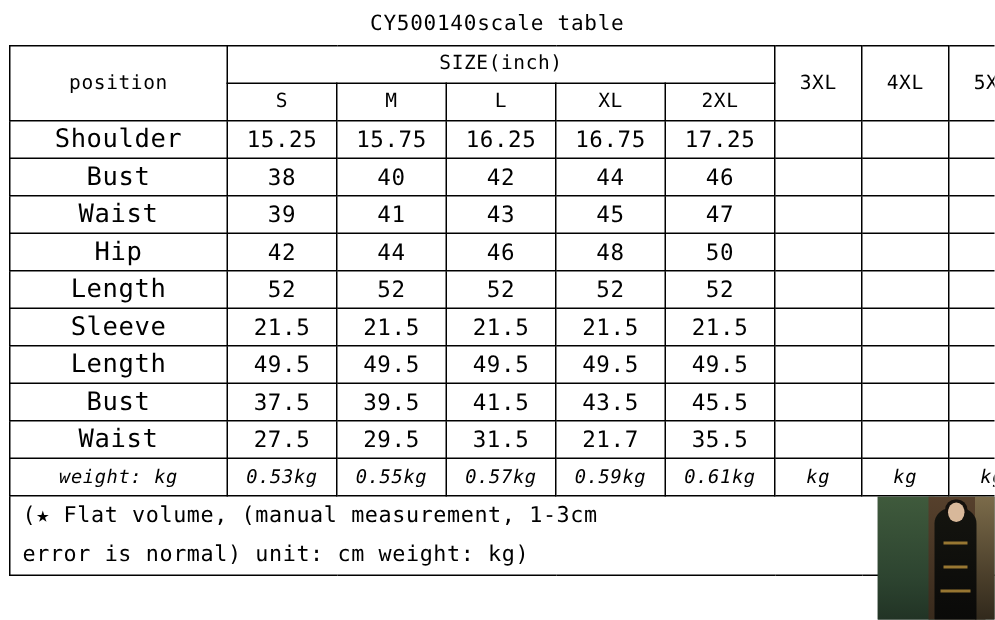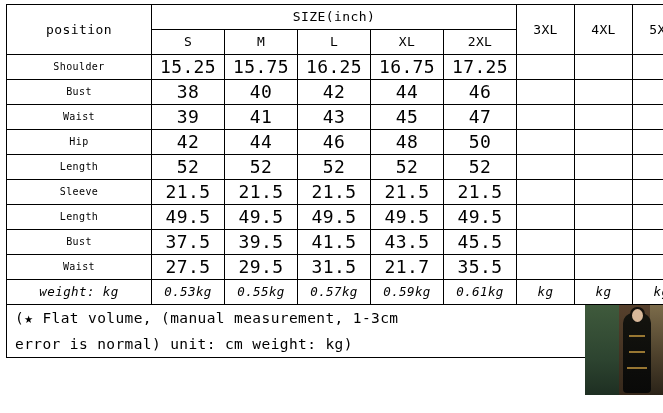--- a/index.html
+++ b/index.html
@@ -47,24 +47,24 @@
   td.pos-head {
     height: 48px;
     line-height: 48px;
     font-size: 13px;
     margin-top: 48px;
   }
   td.size-head {
     font-size: 13px;
   }
   td.rowlabel {
-    font-size: 10px;
+    font-size: 17px;
   }
   td.val {
-    font-size: 18px;
+    font-size: 15px;
   }
   td.empty {
     font-size: 13px;
   }
   .weight-row td {
     font-size: 12.5px;
     font-style: italic;
   }
   .note-cell {
     border: 1px solid #000;
@@ -146,20 +146,21 @@
   }
   .photo .gold1 { left: 44px; top: 30px; width: 16px; height: 2px; }
   .photo .gold2 { left: 44px; top: 46px; width: 16px; height: 2px; }
   .photo .gold3 { left: 42px; top: 62px; width: 20px; height: 2px; }
 </style>
 </head>
 <body>
 
 <div class="page">
 
+  <div class="title">CY500140scale table</div>
 
   <table class="scale">
     <colgroup>
       <col style="width:145px">
       <col style="width:73px">
       <col style="width:73px">
       <col style="width:73px">
       <col style="width:73px">
       <col style="width:73px">
       <col style="width:58px">

